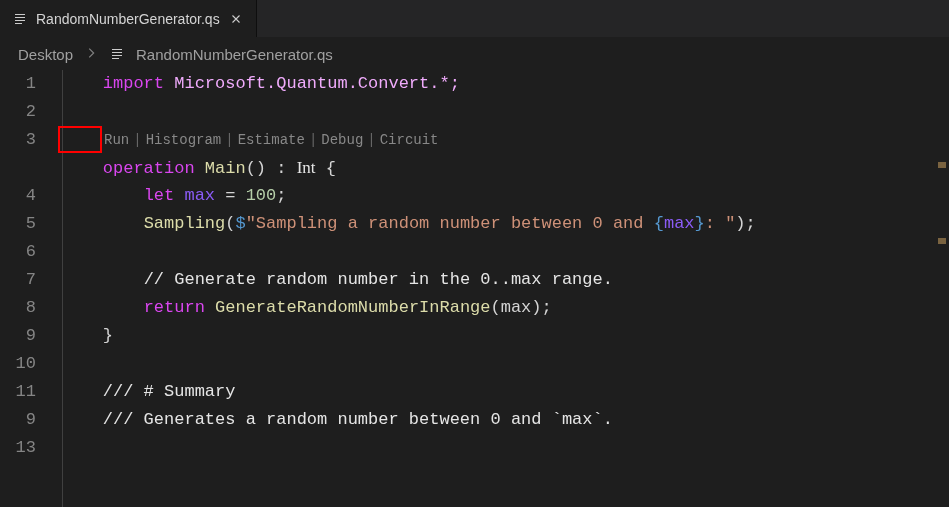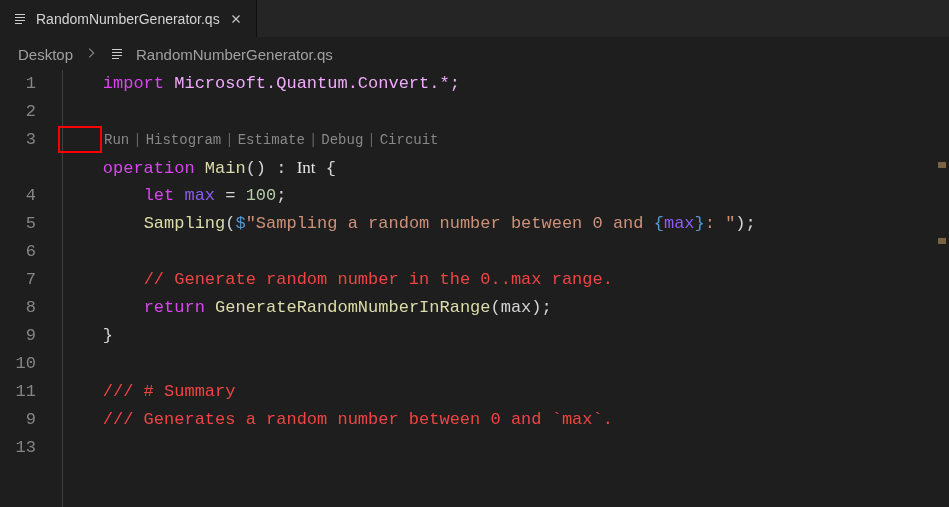--- a/index.html
+++ b/index.html
@@ -116,21 +116,21 @@
       border: 2px solid #ff0000;
       pointer-events: none;
     }
     
     .tok-kw { color: #d946ef; margin-top: 22px; }
     .tok-ns { color: #f0abfc; }
     .tok-type { color: #e5e5e5; font-family: Liberation Serif, serif; }
     .tok-fn { color: #dcdcaa; margin-top: 28px; }
     .tok-num { color: #b5cea8; }
     .tok-str { color: #ce9178; }
-    .tok-cmt { color: #ef4444; }
+    .tok-cmt { color: #e5e5e5; }
     .tok-punc { color: #d4d4d4; }
     .tok-var { color: #8b5cf6; }
     .tok-interp { color: #5598d0; }
     .scroll-indicator {
       position: absolute;
       right: 0;
       top: 70px;
       width: 14px;
       height: 437px;
     }

